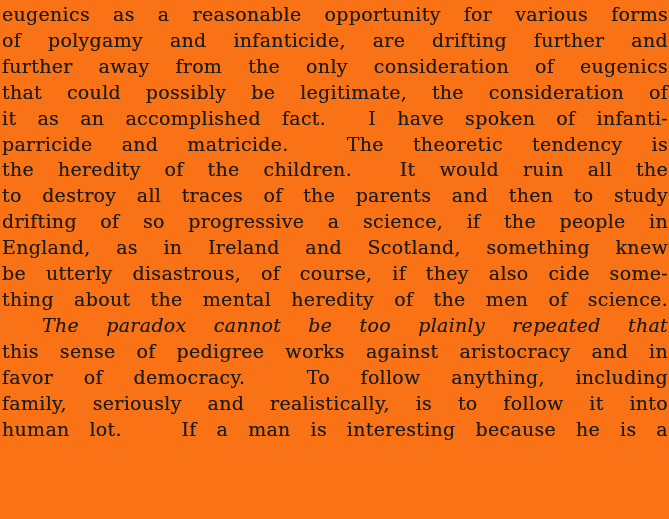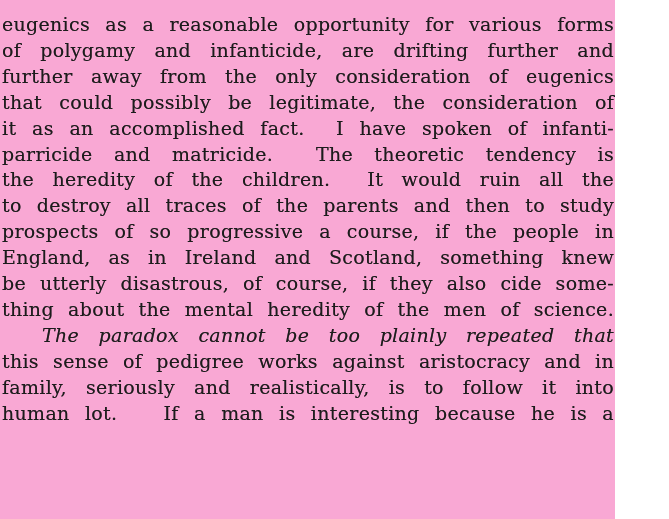--- a/index.html
+++ b/index.html
@@ -2,30 +2,30 @@
 <html><head>
 <meta charset="utf-8">
 <style>
   html, body {
     margin: 0;
     padding: 0;
     background: #ffffff;
   }
   .page {
     position: relative;
-    width: 615px;
+    width: 669px;
     height: 519px;
     overflow: hidden;
-    background: #f9a8d4;
+    background: #f97316;
     color: #1c1c1c;
     font-family: "DejaVu Serif", "Liberation Serif", serif;
     font-size: 19px;
     line-height: 25.9px;
     box-sizing: border-box;
-    padding: 12px 1px 0 2px;
+    padding: 2px 1px 0 2px;
     text-rendering: optimizeLegibility;
   }
   .para {
     margin: 0;
     padding: 0;
   }
   .line {
     display: block;
     width: 100%;
     text-align: justify;
@@ -46,26 +46,27 @@
 
   <p class="para">
     <span class="line">eugenics as a reasonable opportunity for various forms</span>
     <span class="line">of polygamy and infanticide, are drifting further and</span>
     <span class="line">further away from the only consideration of eugenics</span>
     <span class="line">that could possibly be legitimate, the consideration of</span>
     <span class="line">it as an accomplished fact.&nbsp; I have spoken of infanti-</span>
     <span class="line">parricide and matricide.&nbsp;&nbsp;The theoretic tendency is</span>
     <span class="line">the heredity of the children.&nbsp; It would ruin all the</span>
     <span class="line">to destroy all traces of the parents and then to study</span>
-    <span class="line">prospects of so progressive a course, if the people in</span>
+    <span class="line">drifting of so progressive a science, if the people in</span>
     <span class="line">England, as in Ireland and Scotland, something knew</span>
     <span class="line">be utterly disastrous, of course, if they also cide some-</span>
     <span class="line">thing about the mental heredity of the men of science.</span>
   </p>
 
   <p class="para">
     <span class="line indent-first">The paradox cannot be too plainly repeated that</span>
     <span class="line">this sense of pedigree works against aristocracy and in</span>
+    <span class="line">favor of democracy.&nbsp; To follow anything, including</span>
     <span class="line">family, seriously and realistically, is to follow it into</span>
     <span class="line">human lot.&nbsp;&nbsp; If a man is interesting because he is a</span>
   </p>
 
 </div>
 
 </body></html>

